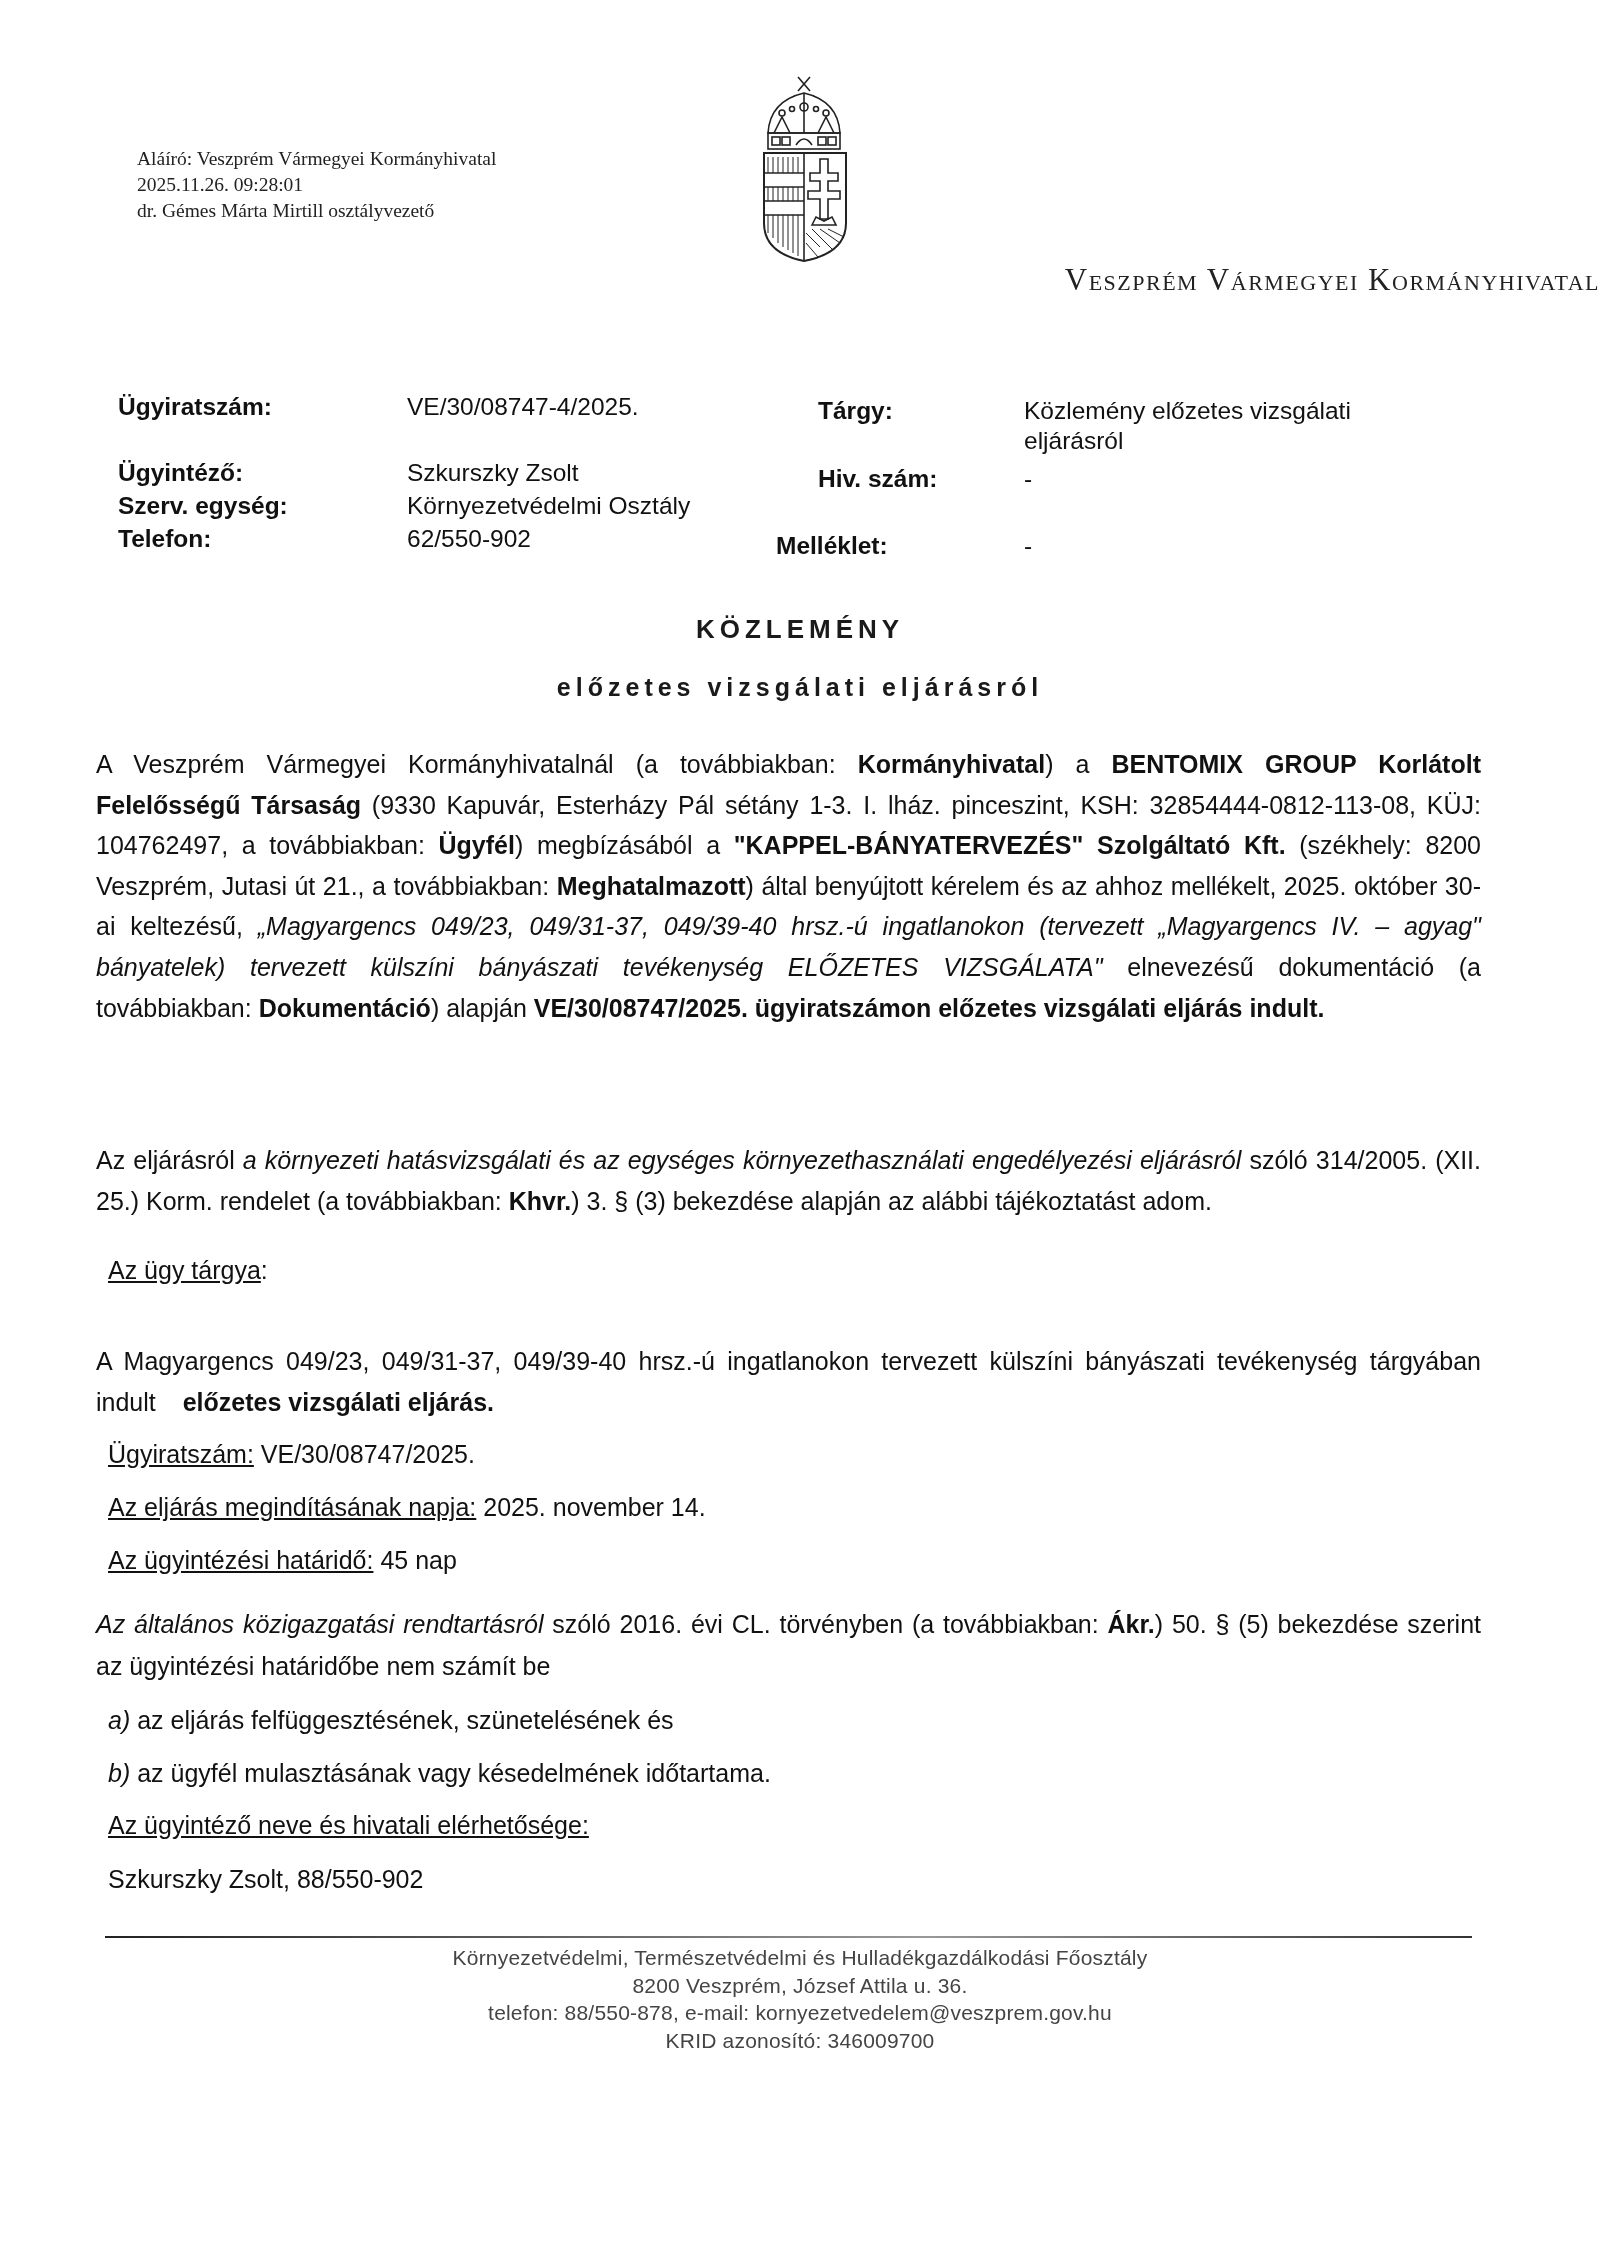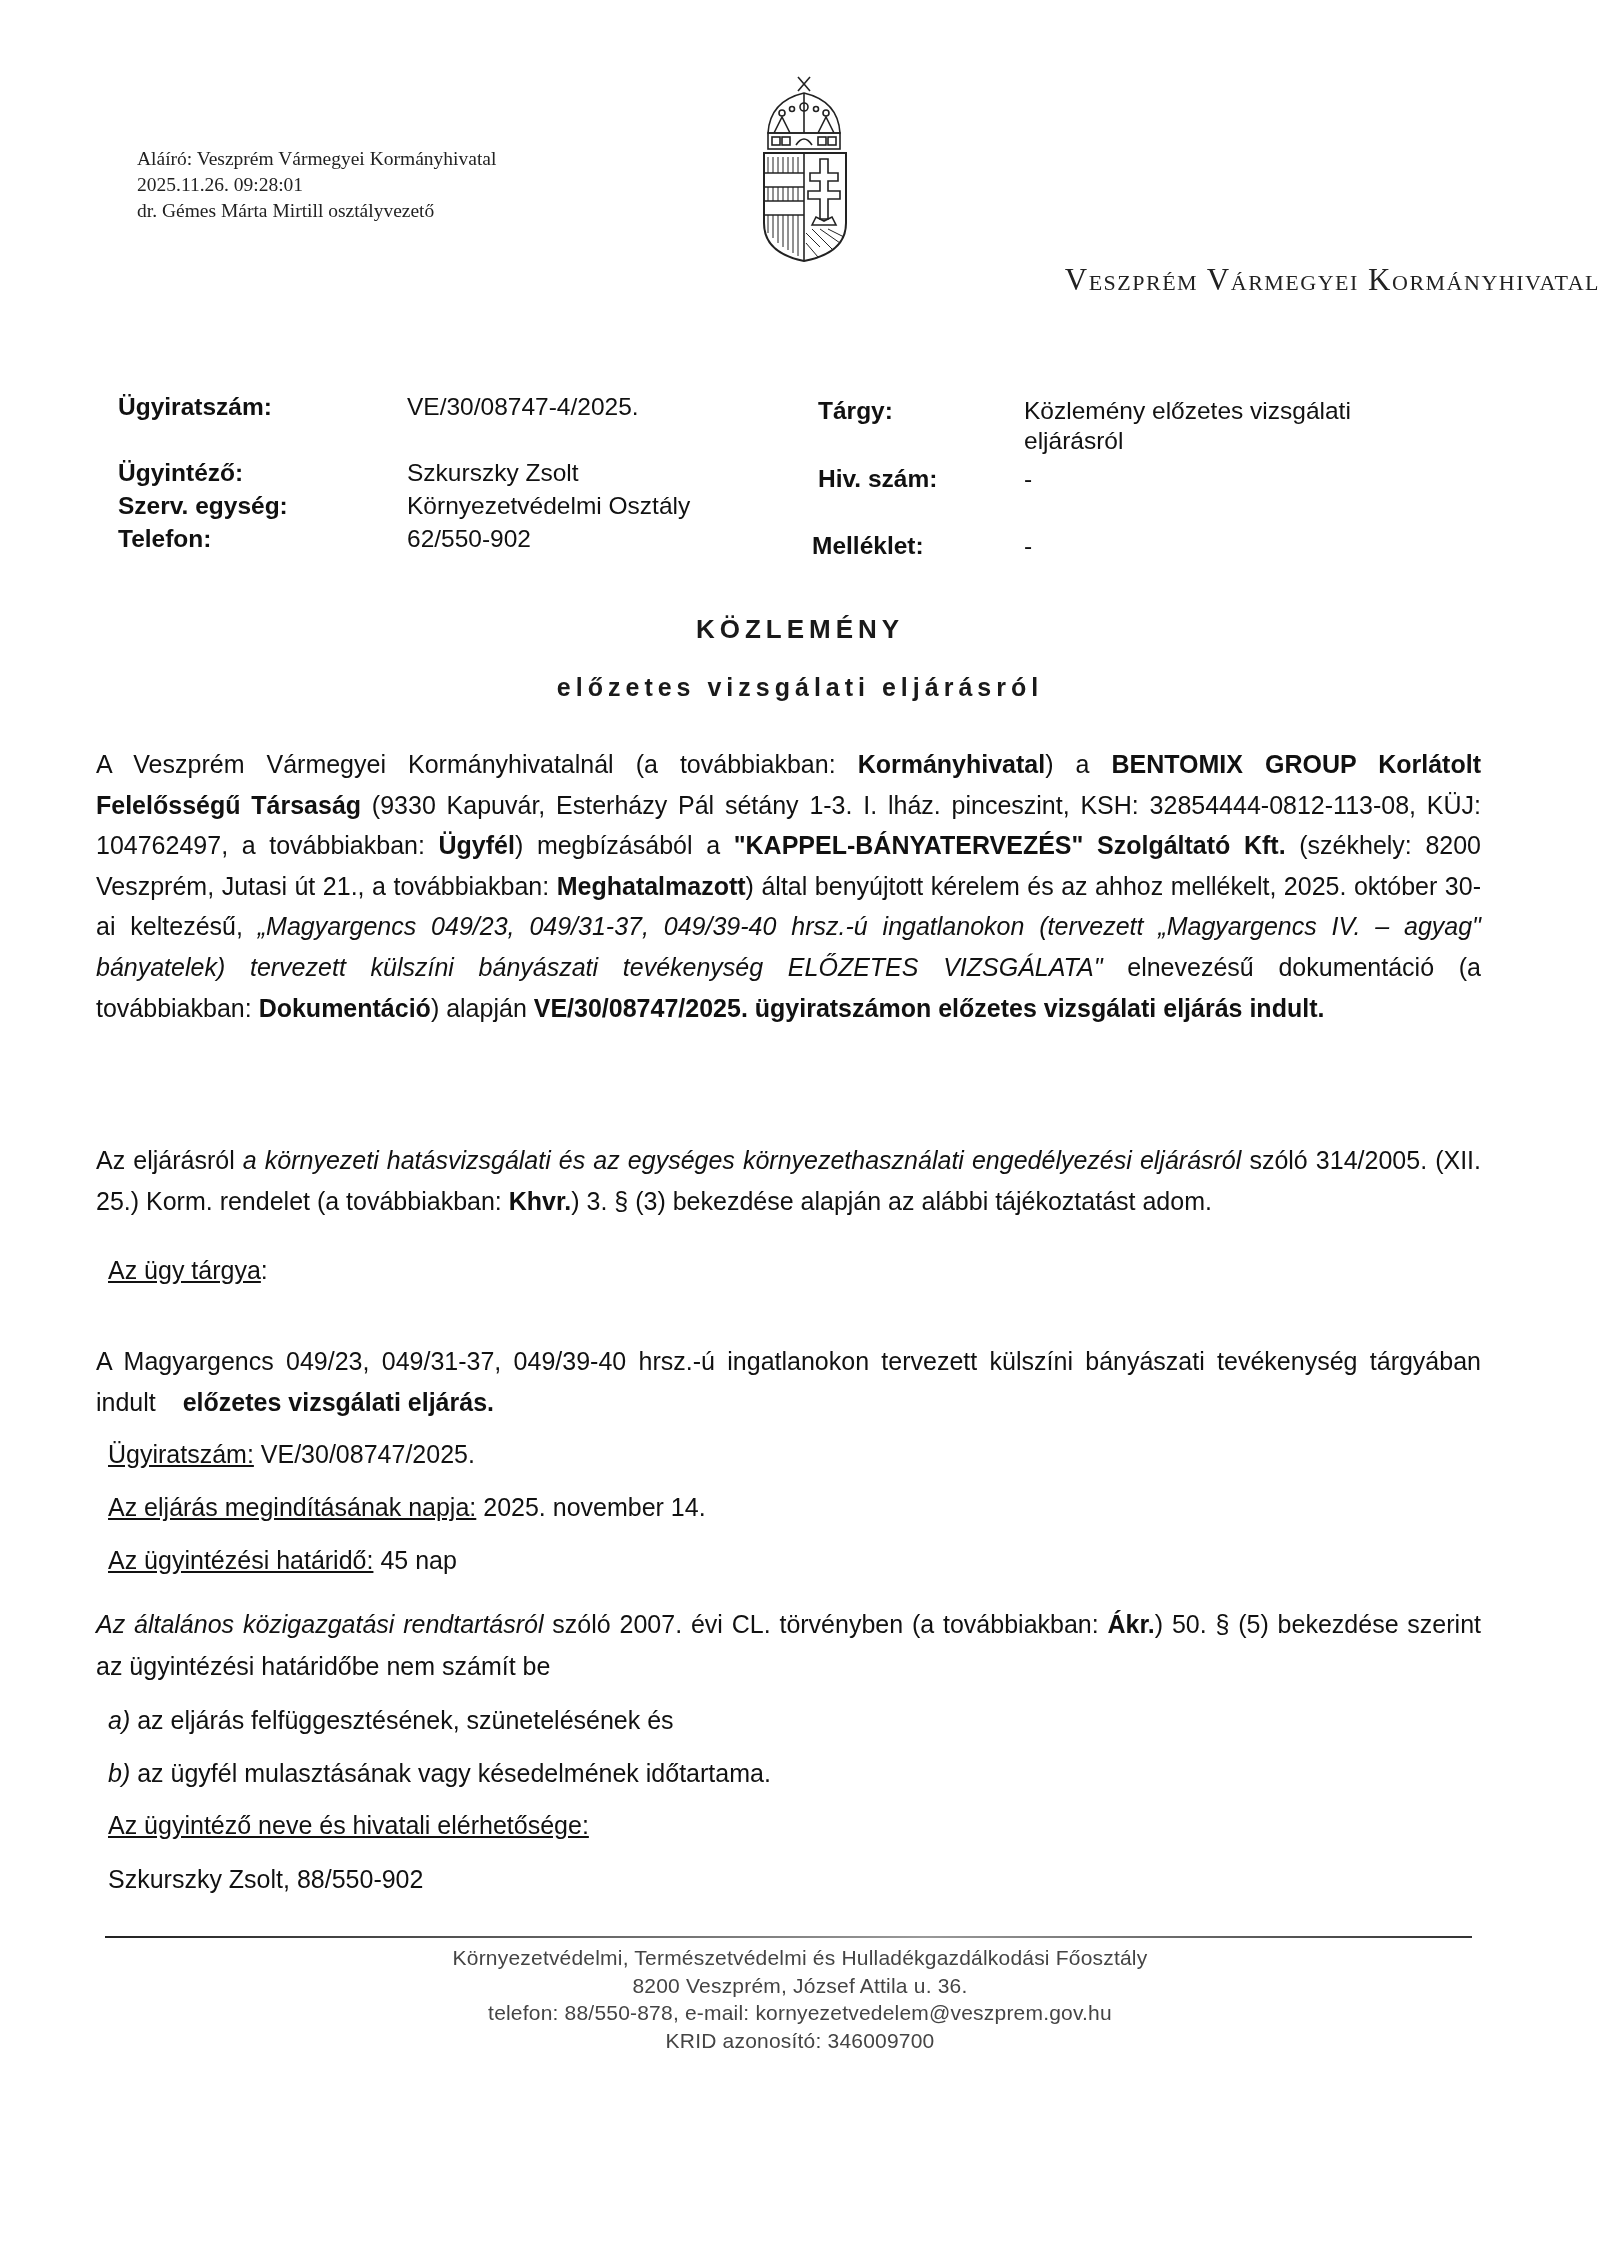--- a/index.html
+++ b/index.html
@@ -108,41 +108,41 @@
 <div class="abs sans meta-label" style="left:118px;top:525px;">Telefon:</div>
 <div class="abs sans meta-value" style="left:407px;top:525px;">62/550-902</div>
 
 <div class="abs sans meta-label" style="left:818px;top:397px;">Tárgy:</div>
 <div class="abs sans meta-value" style="left:1024px;top:397px;">
   <div>Közlemény előzetes vizsgálati</div>
   <div style="margin-top:2px;">eljárásról</div>
 </div>
 <div class="abs sans meta-label" style="left:818px;top:465px;">Hiv. szám:</div>
 <div class="abs sans meta-value" style="left:1024px;top:465px;">-</div>
-<div class="abs sans meta-label" style="left:812px;top:532px;text-align:right;">Melléklet:</div>
+<div class="abs sans meta-label" style="left:776px;top:532px;text-align:right;">Melléklet:</div>
 <div class="abs sans meta-value" style="left:1024px;top:532px;">-</div>
 
 <div id="main-title" class="abs sans">KÖZLEMÉNY</div>
 <div id="sub-title" class="abs sans">előzetes vizsgálati eljárásról</div>
 
 <div class="abs sans para" style="top:744px;"><span>A Veszprém Vármegyei Kormányhivatalnál (a továbbiakban: </span><span style="font-weight: bold;">Kormányhivatal</span><span>) a </span><span style="font-weight: bold;">BENTOMIX GROUP Korlátolt Felelősségű Társaság</span><span> (9330 Kapuvár, Esterházy Pál sétány 1-3. I. lház. pinceszint, KSH: 32854444-0812-113-08, KÜJ: 104762497, a továbbiakban: </span><span style="font-weight: bold;">Ügyfél</span><span>) megbízásából a </span><span style="font-weight: bold;">"KAPPEL-BÁNYATERVEZÉS" Szolgáltató Kft.</span><span> (székhely: 8200 Veszprém, Jutasi út 21., a továbbiakban: </span><span style="font-weight: bold;">Meghatalmazott</span><span>) által benyújtott kérelem és az ahhoz mellékelt, 2025. október 30-ai keltezésű, </span><span style="font-style: italic;">„Magyargencs 049/23, 049/31-37, 049/39-40 hrsz.-ú ingatlanokon (tervezett „Magyargencs IV. – agyag" bányatelek) tervezett külszíni bányászati tevékenység ELŐZETES VIZSGÁLATA"</span><span> elnevezésű dokumentáció (a továbbiakban: </span><span style="font-weight: bold;">Dokumentáció</span><span>) alapján </span><span style="font-weight: bold;">VE/30/08747/2025. ügyiratszámon előzetes vizsgálati eljárás indult.</span></div>
 
 <div class="abs sans para" style="top:1140px;"><span>Az eljárásról </span><span style="font-style: italic;">a környezeti hatásvizsgálati és az egységes környezethasználati engedélyezési eljárásról</span><span> szóló 314/2005. (XII. 25.) Korm. rendelet (a továbbiakban: </span><span style="font-weight: bold;">Khvr.</span><span>) 3. § (3) bekezdése alapján az alábbi tájékoztatást adom.</span></div>
 
 <div class="abs sans line" style="top:1253px;"><span class="u">Az ügy tárgya</span><span>:</span></div>
 
 <div class="abs sans para" style="top:1341px;"><span>A Magyargencs 049/23, 049/31-37, 049/39-40 hrsz.-ú ingatlanokon tervezett külszíni bányászati tevékenység tárgyában indult </span><span style="font-weight: bold; margin-left: 20px;">előzetes vizsgálati eljárás.</span></div>
 
 <div class="abs sans line" style="top:1437px;"><span class="u">Ügyiratszám:</span><span> VE/30/08747/2025.</span></div>
 
 <div class="abs sans line" style="top:1490px;"><span class="u">Az eljárás megindításának napja:</span><span> 2025. november 14.</span></div>
 
 <div class="abs sans line" style="top:1543px;"><span class="u">Az ügyintézési határidő:</span><span> 45 nap</span></div>
 
-<div class="abs sans para" style="top:1603px;line-height:42px;"><span style="font-style: italic;">Az általános közigazgatási rendtartásról</span><span> szóló 2007. évi CL. törvényben (a továbbiakban: </span><span style="font-weight: bold;">Ákr.</span><span>) 50. § (5) bekezdése szerint az ügyintézési határidőbe nem számít be</span></div>
+<div class="abs sans para" style="top:1603px;line-height:42px;"><span style="font-style: italic;">Az általános közigazgatási rendtartásról</span><span> szóló 2016. évi CL. törvényben (a továbbiakban: </span><span style="font-weight: bold;">Ákr.</span><span>) 50. § (5) bekezdése szerint az ügyintézési határidőbe nem számít be</span></div>
 
 <div class="abs sans line" style="top:1703px;"><i>a)</i><span> az eljárás felfüggesztésének, szünetelésének és</span></div>
 <div class="abs sans line" style="top:1756px;"><i>b)</i><span> az ügyfél mulasztásának vagy késedelmének időtartama.</span></div>
 
 <div class="abs sans line" style="top:1808px;"><span class="u">Az ügyintéző neve és hivatali elérhetősége:</span></div>
 <div class="abs sans line" style="top:1862px;">Szkurszky Zsolt, 88/550-902</div>
 
 <div id="footer-rule" class="abs"></div>
 <div id="footer" class="abs sans">
   <div>Környezetvédelmi, Természetvédelmi és Hulladékgazdálkodási Főosztály</div>

